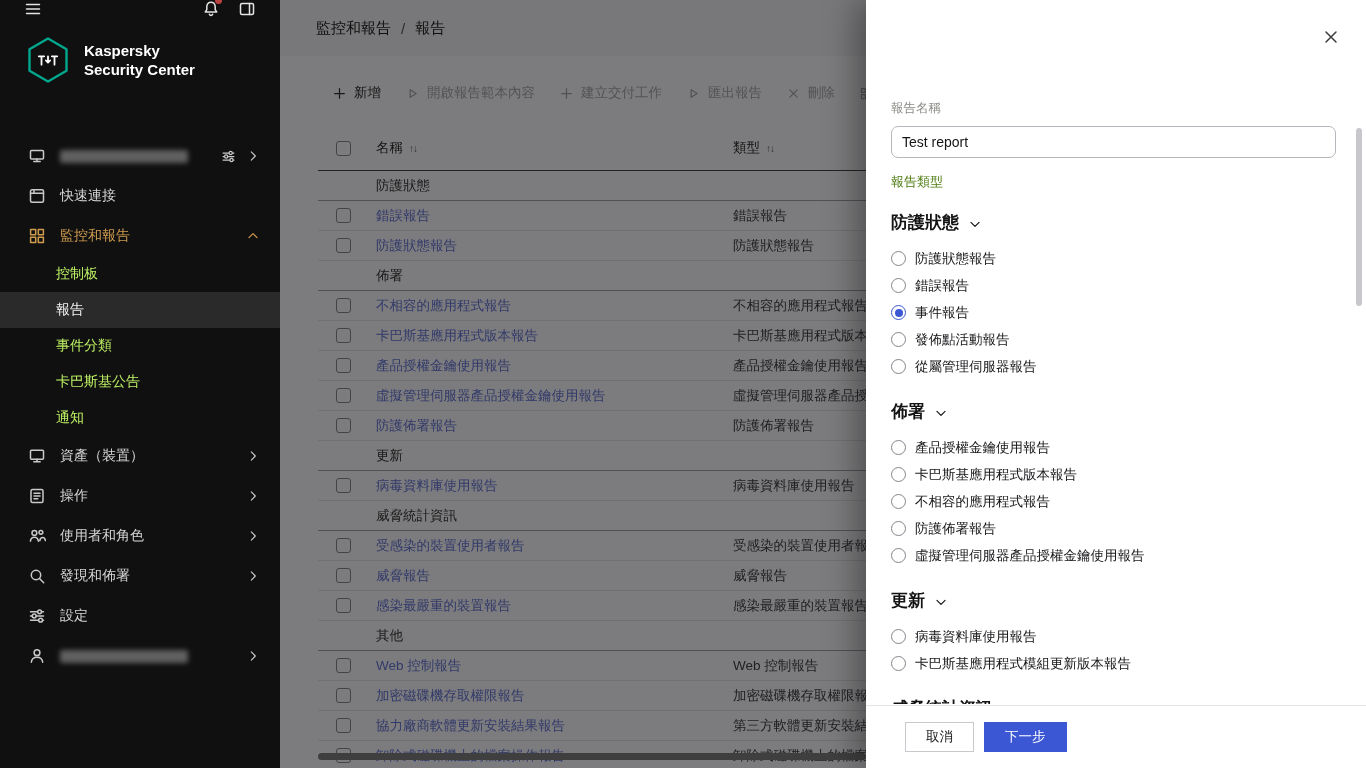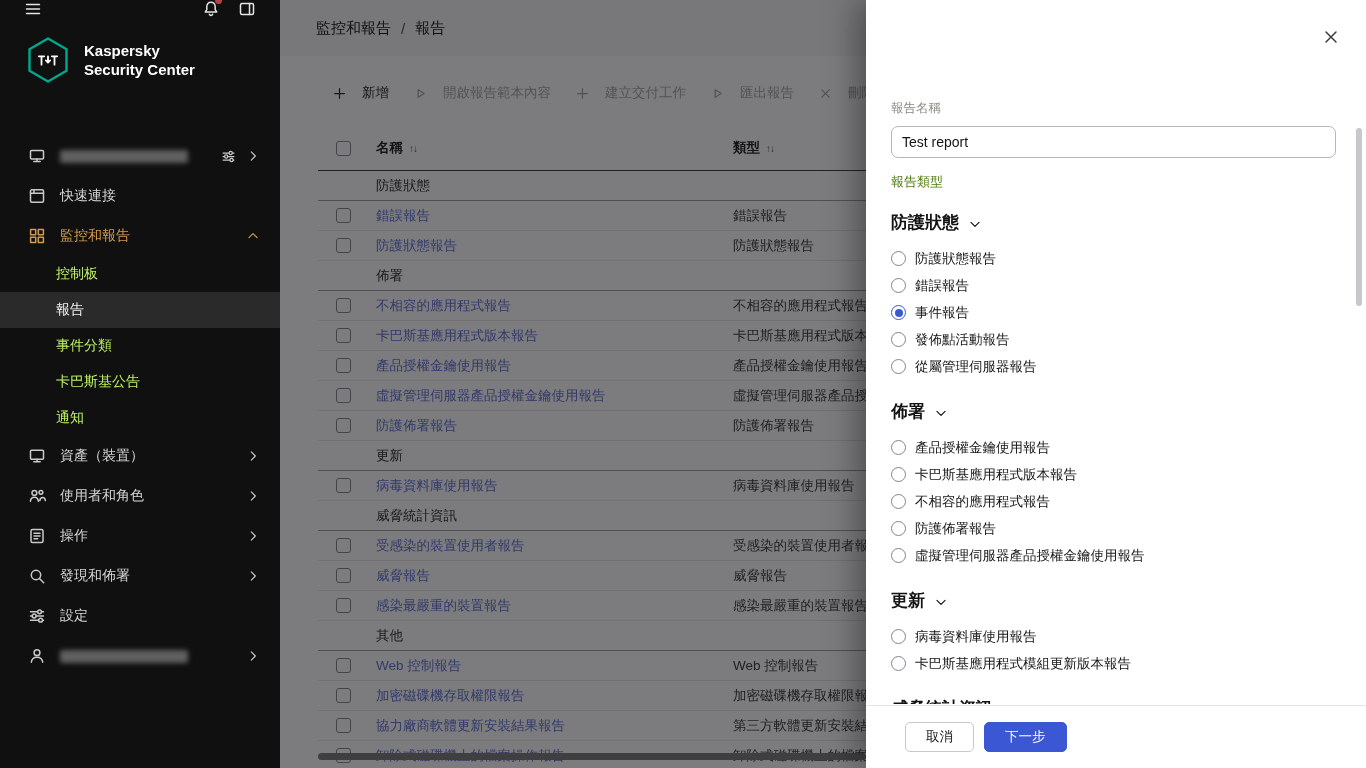--- a/index.html
+++ b/index.html
@@ -31,25 +31,25 @@
   .redacted{display:inline-block;width:128px;height:13px;background:#6e6e6e;border-radius:2px;
             filter:blur(2.5px);opacity:.85}
 
   
   .main{position:absolute;left:280px;top:0;width:1086px;height:768px;background:#f1f1f2;overflow:hidden}
   .breadcrumb-bar{height:56px;display:flex;align-items:center;gap:10px;padding-left:36px;background:#e9e9ea;
                   font-size:15px;color:#161616}
   .crumb{cursor:pointer}
   .crumb-sep{color:#4c4c4c}
   .toolbar{height:38px;margin-top:18px;display:flex;align-items:center;gap:24px;padding-left:52px}
-  .tb-btn{display:flex;align-items:center;gap:15px;font-size:13.5px;color:#2b2b2b;cursor:pointer;white-space:nowrap}
+  .tb-btn{display:flex;align-items:center;gap:7px;font-size:13.5px;color:#2b2b2b;cursor:pointer;white-space:nowrap}
   .tb-btn.disabled{color:#9d9da0;cursor:default}
   .table{margin:14px 0 0 38px;width:1048px;font-size:13.5px}
   .t-row{display:grid;grid-template-columns:58px 357px 1fr;align-items:center}
-  .t-head{height:44px;border-bottom:1px solid #3c3c3c;font-weight:700;color:#1d1d1d}
+  .t-head{height:44px;border-bottom:1px solid #3c3c3c;font-weight:400;color:#1d1d1d}
   .t-hcell{display:flex;align-items:center}
   .sort{font-size:10px;color:#555;margin-left:6px;letter-spacing:-1px}
   .t-group{height:29px;border-bottom:1px solid #9a9aa0;color:#2e2e2e}
   .t-data{height:29px;border-bottom:1px solid #d8d8db}
   .t-link{color:var(--link-blue,#5d6cc9);cursor:pointer;white-space:nowrap;overflow:hidden}
   .t-type{color:#38383c;white-space:nowrap;overflow:hidden}
   .cb-cell{display:flex;align-items:center}
   .checkbox{width:15px;height:15px;border:1.5px solid #808086;border-radius:3px;margin-left:18px;
             cursor:pointer;background:transparent;box-sizing:border-box}
   .h-scrollbar{position:absolute;left:38px;bottom:8px;width:548px;height:7px;border-radius:4px;background:#777;z-index:2}
@@ -71,21 +71,21 @@
   .sec-head .icn{color:#131313;margin-top:2px}
   .opts{margin-top:11px}
   .opt{display:flex;align-items:center;gap:9px;height:27px;cursor:pointer}
   .radio{width:15px;height:15px;border-radius:50%;border:1.5px solid #84848c;position:relative;flex:none;box-sizing:border-box}
   .radio.selected{border-color:var(--primary-blue,#3b57d3)}
   .radio.selected::after{content:"";position:absolute;inset:2.5px;border-radius:50%;background:var(--primary-blue,#3b57d3)}
   .opt-label{font-size:13.5px;color:#17171a;white-space:nowrap}
   .modal-scroll-thumb{position:absolute;right:4px;top:128px;width:6px;height:178px;border-radius:3px;background:#c7c7cc;z-index:11}
   .modal-footer{position:absolute;left:0;right:0;bottom:0;height:62px;border-top:1px solid #e4e4e6;
                 display:flex;align-items:center;gap:10px;padding-left:39px;background:#fff}
-  .btn{height:30px;padding:0 20px;border-radius:5px;font-size:13.5px;cursor:pointer;font-family:inherit}
+  .btn{height:30px;padding:0 20px;border-radius:0;font-size:13.5px;cursor:pointer;font-family:inherit}
   .btn.ghost{background:#fff;border:1px solid #c9c9cd;color:#1c1c1c}
   .btn.primary{background:var(--primary-blue,#3b57d3);border:1px solid var(--primary-blue,#3b57d3);color:#fff}
 </style>
 </head>
 <body>
 
 <aside class="sidebar">
   <div class="sb-top">
     <span class="icon-btn">
       <svg width="18" height="18" viewBox="0 0 18 18" stroke="currentColor" fill="none" stroke-width="1.5" stroke-linecap="round">
@@ -207,43 +207,43 @@
           <span class="icn">
             <svg width="14" height="14" viewBox="0 0 18 18" stroke="currentColor" fill="none" stroke-width="1.5" stroke-linecap="round" stroke-linejoin="round">
               <path d="M6.8 3.8 12 9l-5.2 5.2"></path>
             </svg>
           </span>
         </span>
       </div>
       <div class="sb-item">
         <span class="icn">
           <svg width="18" height="18" viewBox="0 0 18 18" stroke="currentColor" fill="none" stroke-width="1.5" stroke-linecap="round" stroke-linejoin="round">
+            <rect x="3" y="2.6" width="12" height="12.8" rx="1.5"></rect>
+            <path d="M6 6.2h6M6 9h6M6 11.8h3.8"></path>
+          </svg>
+        </span>
+        <span class="label">操作</span>
+        <span class="trail">
+          <span class="icn">
+            <svg width="14" height="14" viewBox="0 0 18 18" stroke="currentColor" fill="none" stroke-width="1.5" stroke-linecap="round" stroke-linejoin="round">
+              <path d="M6.8 3.8 12 9l-5.2 5.2"></path>
+            </svg>
+          </span>
+        </span>
+      </div>
+      <div class="sb-item">
+        <span class="icn">
+          <svg width="18" height="18" viewBox="0 0 18 18" stroke="currentColor" fill="none" stroke-width="1.5" stroke-linecap="round" stroke-linejoin="round">
             <circle cx="6.4" cy="5.9" r="2.4"></circle>
             <path d="M2.4 14.2c.3-2.5 2-4 4-4s3.7 1.5 4 4"></path>
             <circle cx="12.9" cy="5.3" r="1.9"></circle>
             <path d="M11.8 13.6c.3-1.9 1.5-3.1 3-3.1 1.3 0 2.3 1.2 2.6 3.1"></path>
           </svg>
         </span>
         <span class="label">使用者和角色</span>
-        <span class="trail">
-          <span class="icn">
-            <svg width="14" height="14" viewBox="0 0 18 18" stroke="currentColor" fill="none" stroke-width="1.5" stroke-linecap="round" stroke-linejoin="round">
-              <path d="M6.8 3.8 12 9l-5.2 5.2"></path>
-            </svg>
-          </span>
-        </span>
-      </div>
-      <div class="sb-item">
-        <span class="icn">
-          <svg width="18" height="18" viewBox="0 0 18 18" stroke="currentColor" fill="none" stroke-width="1.5" stroke-linecap="round" stroke-linejoin="round">
-            <rect x="3" y="2.6" width="12" height="12.8" rx="1.5"></rect>
-            <path d="M6 6.2h6M6 9h6M6 11.8h3.8"></path>
-          </svg>
-        </span>
-        <span class="label">操作</span>
         <span class="trail">
           <span class="icn">
             <svg width="14" height="14" viewBox="0 0 18 18" stroke="currentColor" fill="none" stroke-width="1.5" stroke-linecap="round" stroke-linejoin="round">
               <path d="M6.8 3.8 12 9l-5.2 5.2"></path>
             </svg>
           </span>
         </span>
       </div>
       <div class="sb-item">
         <span class="icn">

